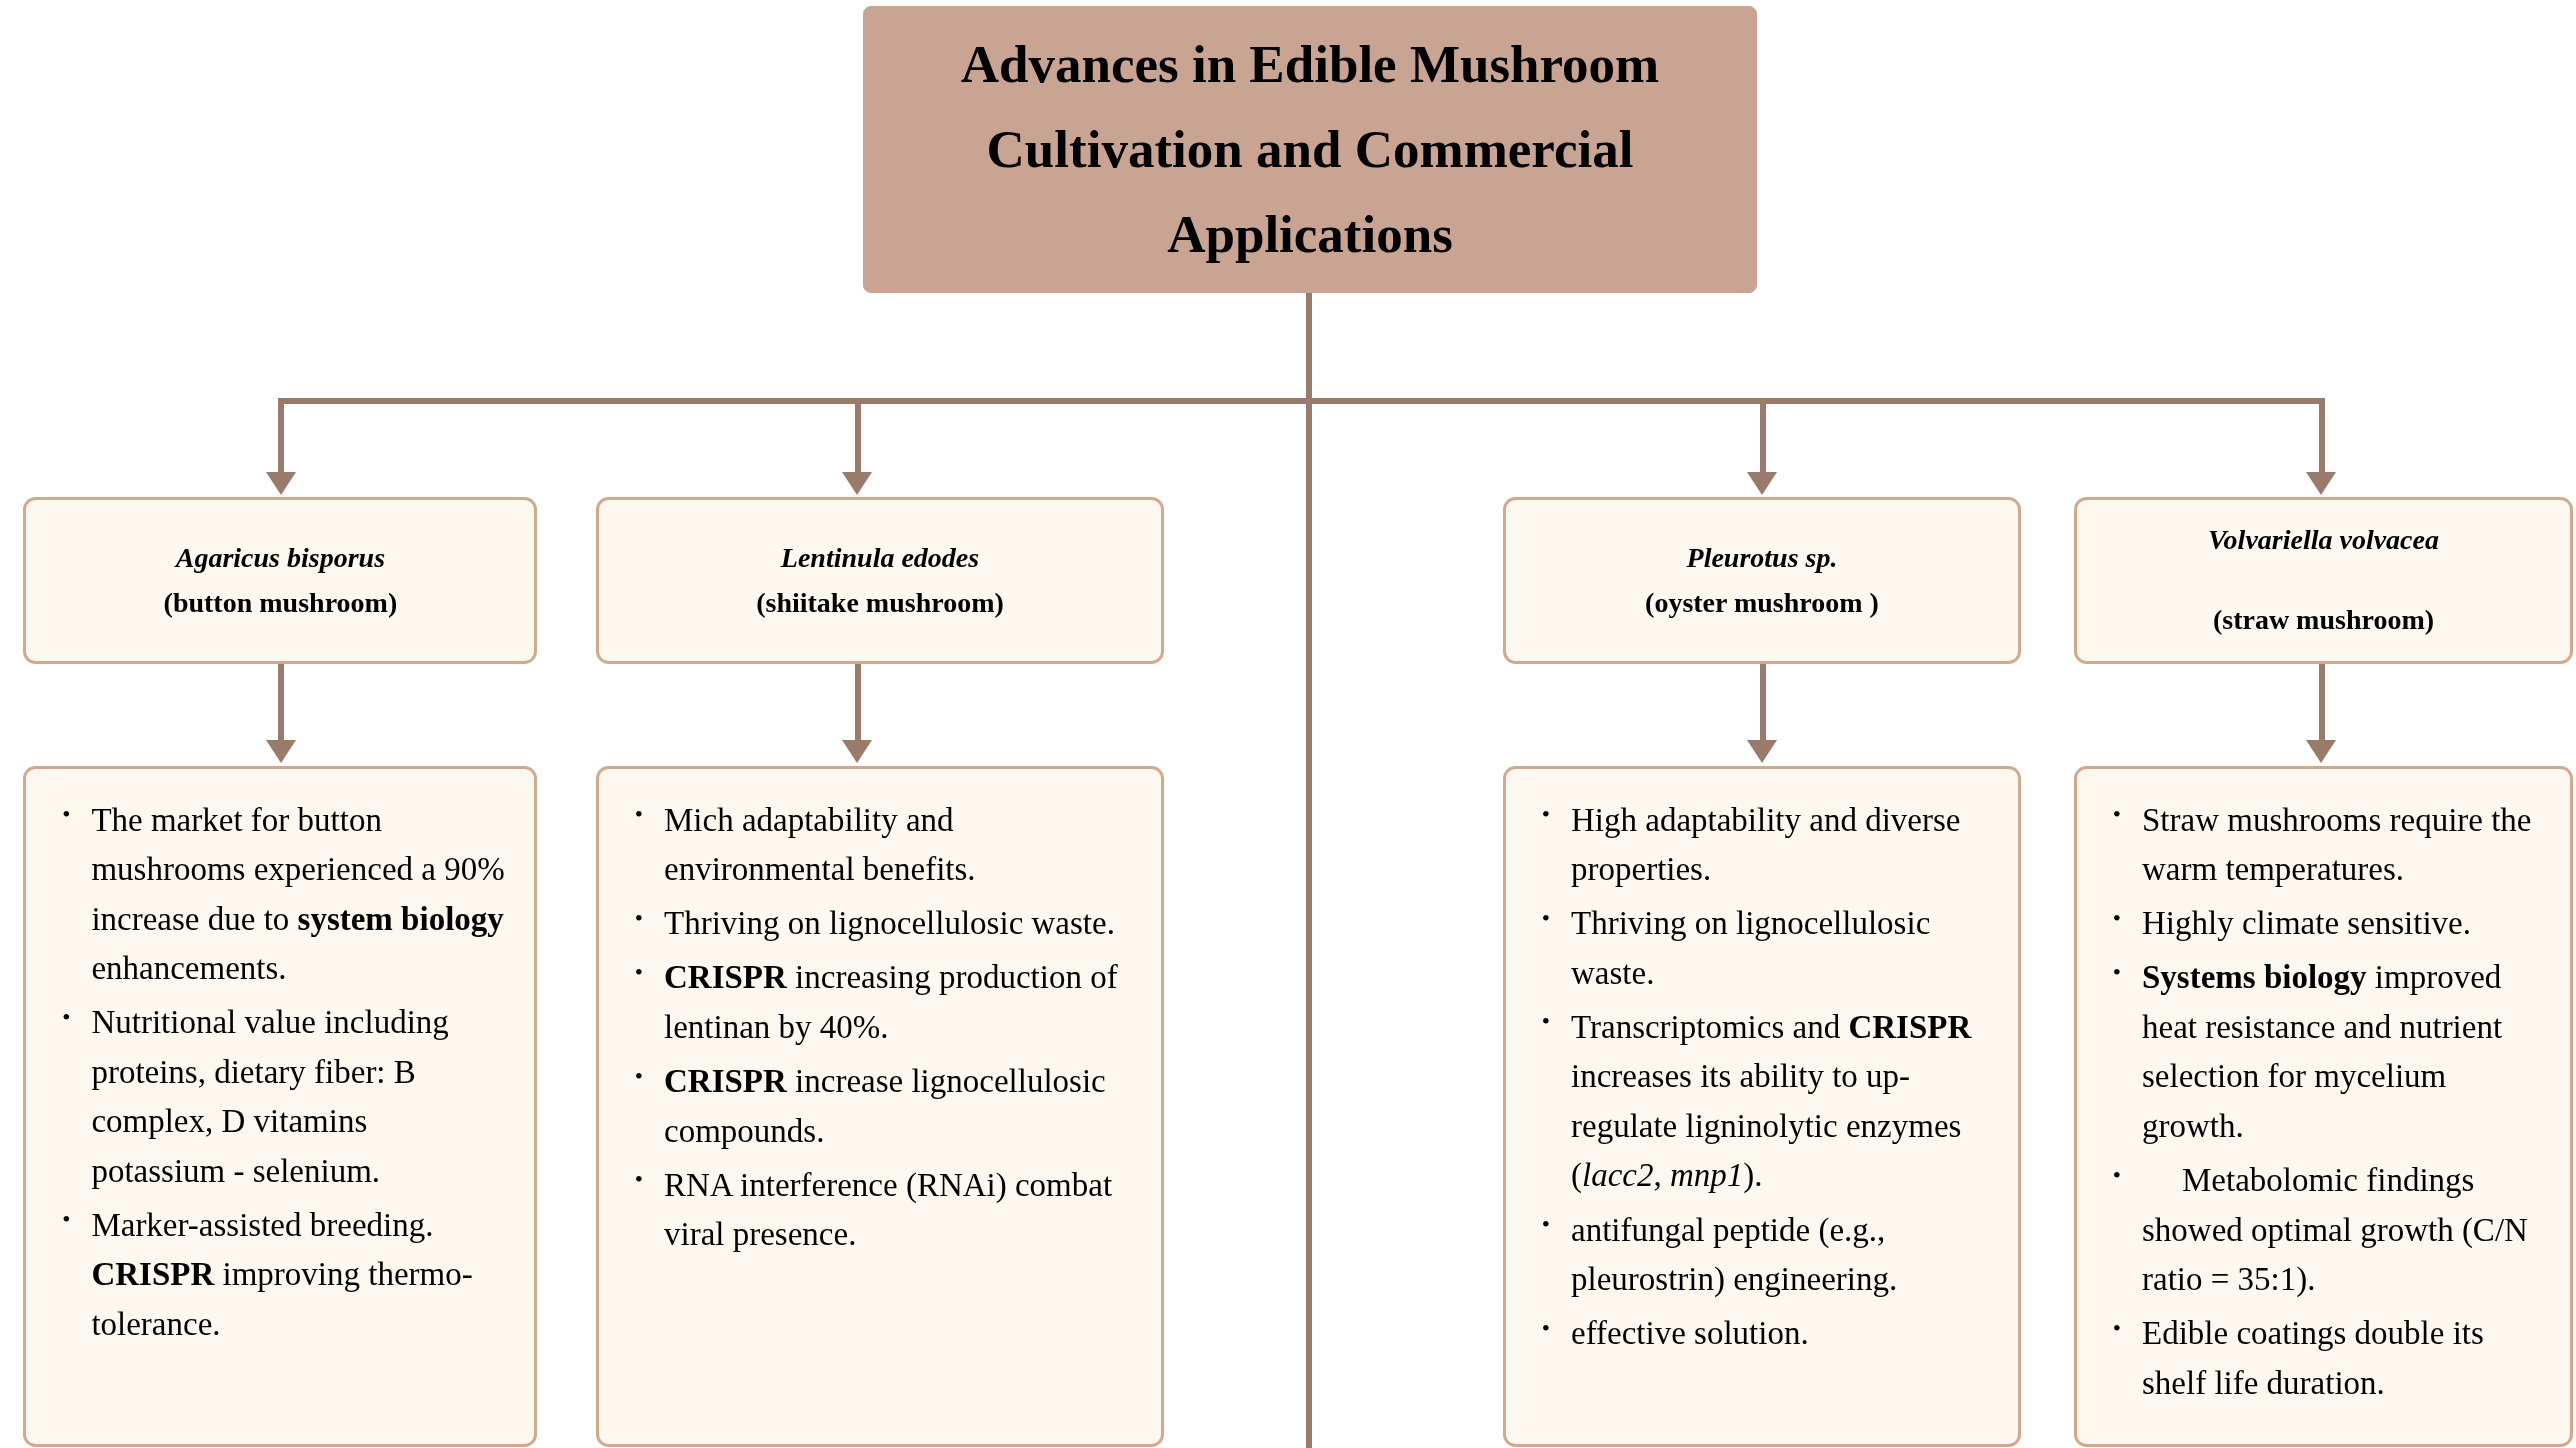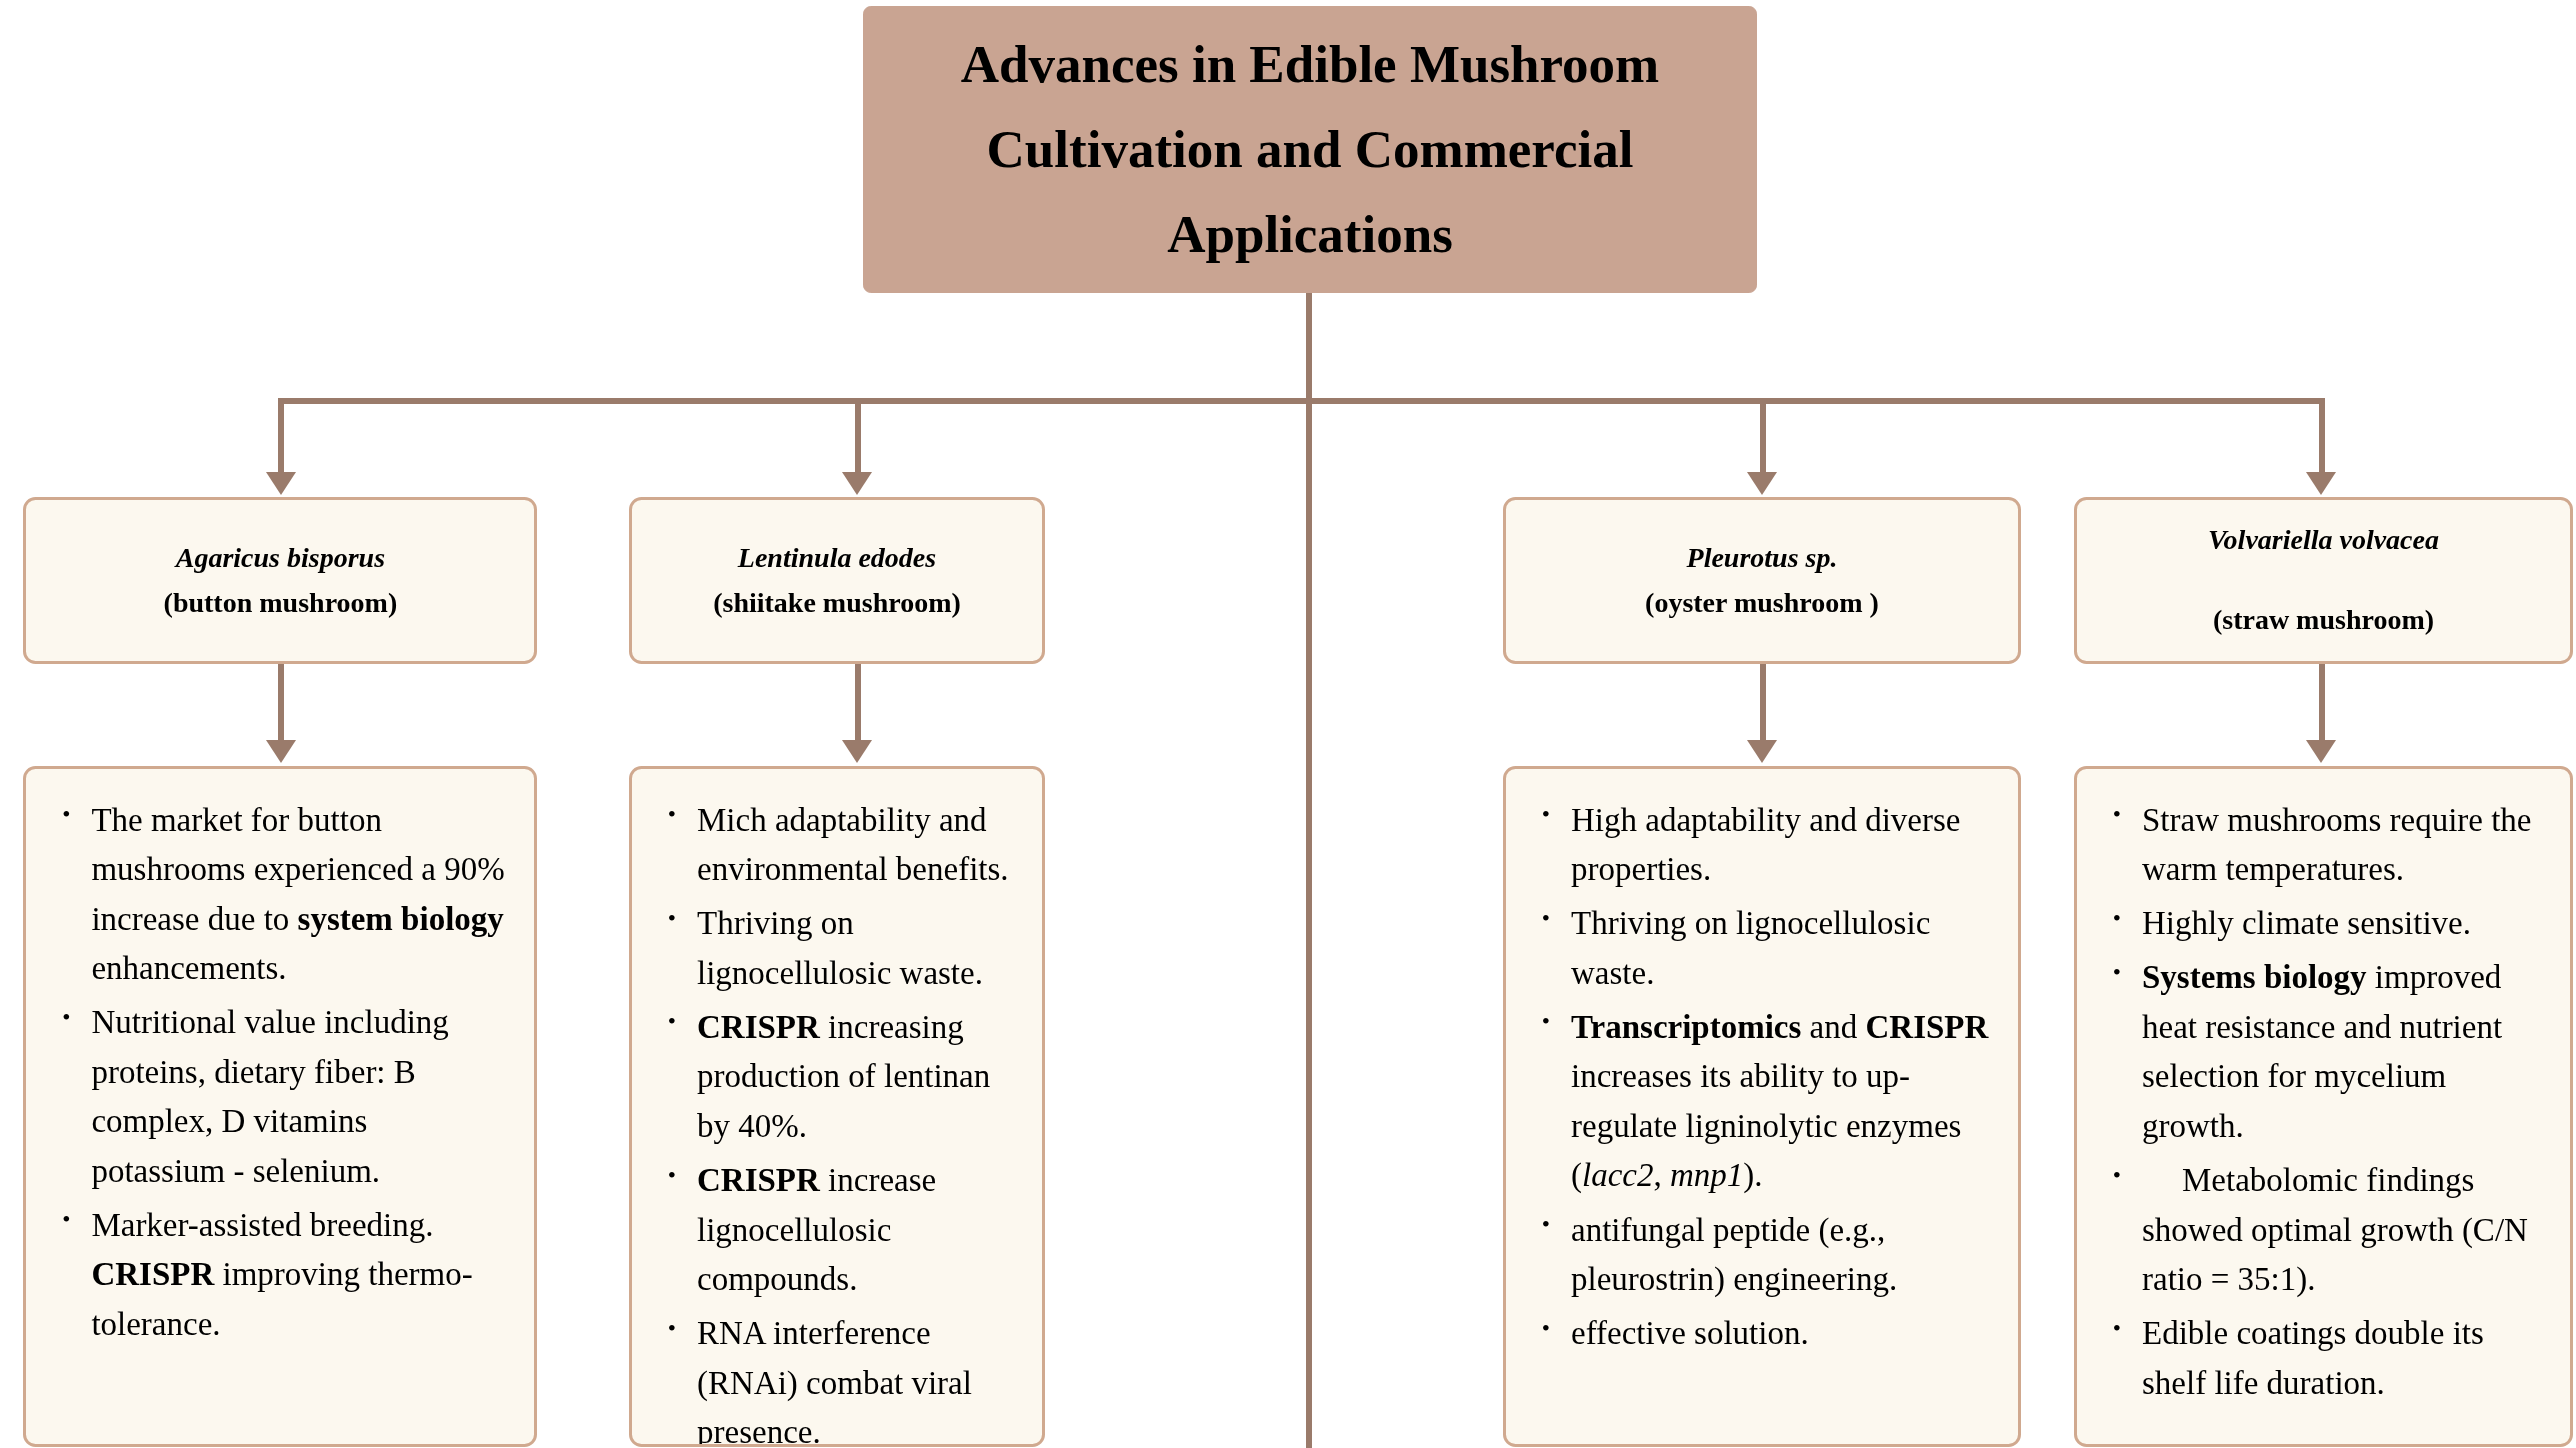--- a/index.html
+++ b/index.html
@@ -85,21 +85,21 @@
   }
   .detail-box li .marker {
     position: absolute;
     left: 7.8px;
     top: 1.6px;
     font-size: 23.4px;
   }
 
   
   .c1 { left: 23.4px;   width: 514px; }
-  .c2 { left: 596px;  width: 416px; margin-left: 33px; }
+  .c2 { left: 596px;  width: 568px; }
   .c3 { left: 1503px; width: 518px; }
   .c4 { left: 2074px; width: 499px; gap: 35px; }
 </style>
 </head>
 <body>
 
 <div class="canvas">
 
   <div class="line" style="left:1306px; top:291px; width:5.5px; height:1158px;"></div>
   <div class="line" style="left:278px; top:398px; width:2046px; height:5.5px;"></div>
@@ -159,21 +159,21 @@
   </div>
 
   <div class="species-box c3">
     <span class="species-name">Pleurotus sp.</span>
     <span class="common-name">(oyster mushroom )</span>
   </div>
   <div class="detail-box c3">
     <ul>
         <li><span class="marker">•</span><span>High adaptability and diverse properties.</span></li>
         <li><span class="marker">•</span><span>Thriving on lignocellulosic waste.</span></li>
-        <li><span class="marker">•</span><span style="font-weight: bold; margin-top: 28px;">Transcriptomics</span><span> and </span><span style="font-weight: bold;">CRISPR</span><span> increases its ability to up-regulate ligninolytic enzymes (</span><span style="font-style: italic;">lacc2</span><span>, </span><span style="font-style: italic;">mnp1</span><span>).</span></li>
+        <li><span class="marker">•</span><span style="font-weight: normal; margin-top: 28px;">Transcriptomics</span><span> and </span><span style="font-weight: bold;">CRISPR</span><span> increases its ability to up-regulate ligninolytic enzymes (</span><span style="font-style: italic;">lacc2</span><span>, </span><span style="font-style: italic;">mnp1</span><span>).</span></li>
         <li><span class="marker">•</span><span>antifungal peptide (e.g., pleurostrin) engineering.</span></li>
         <li><span class="marker">•</span><span>effective solution.</span></li>
       </ul>
   </div>
 
   <div class="species-box c4">
     <span class="species-name">Volvariella volvacea</span>
     <span class="common-name">(straw mushroom)</span>
   </div>
   <div class="detail-box c4">

